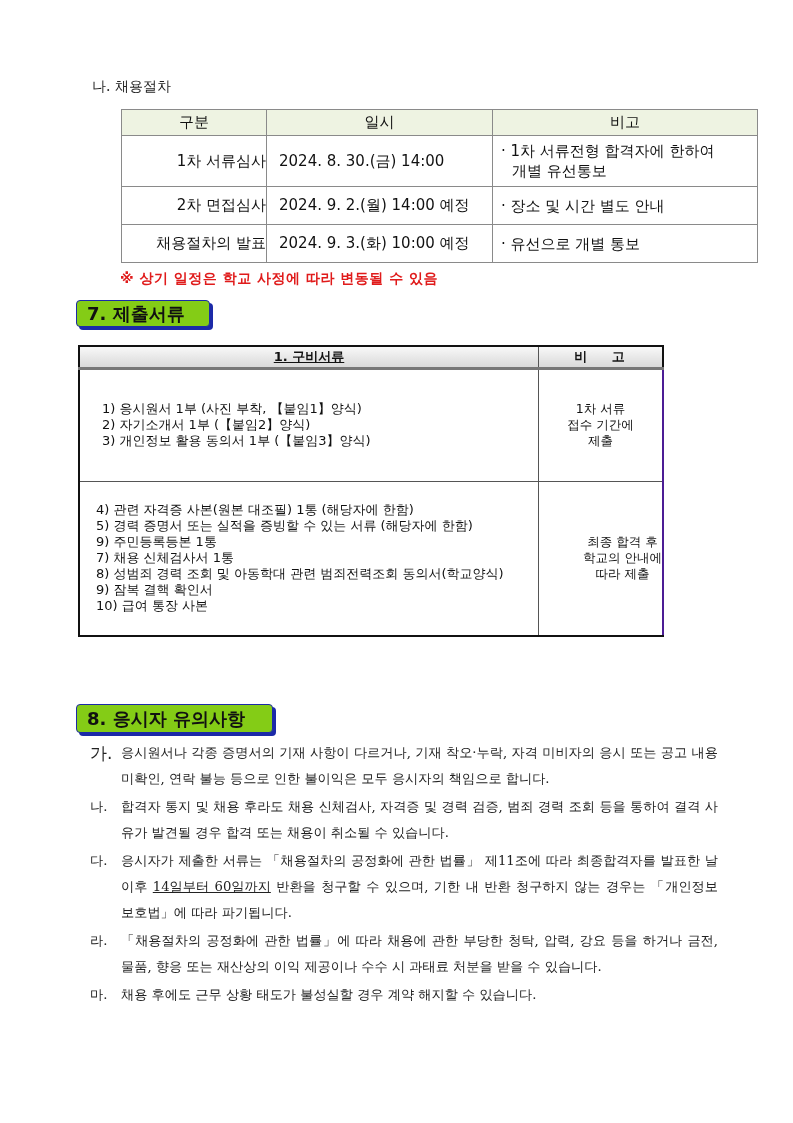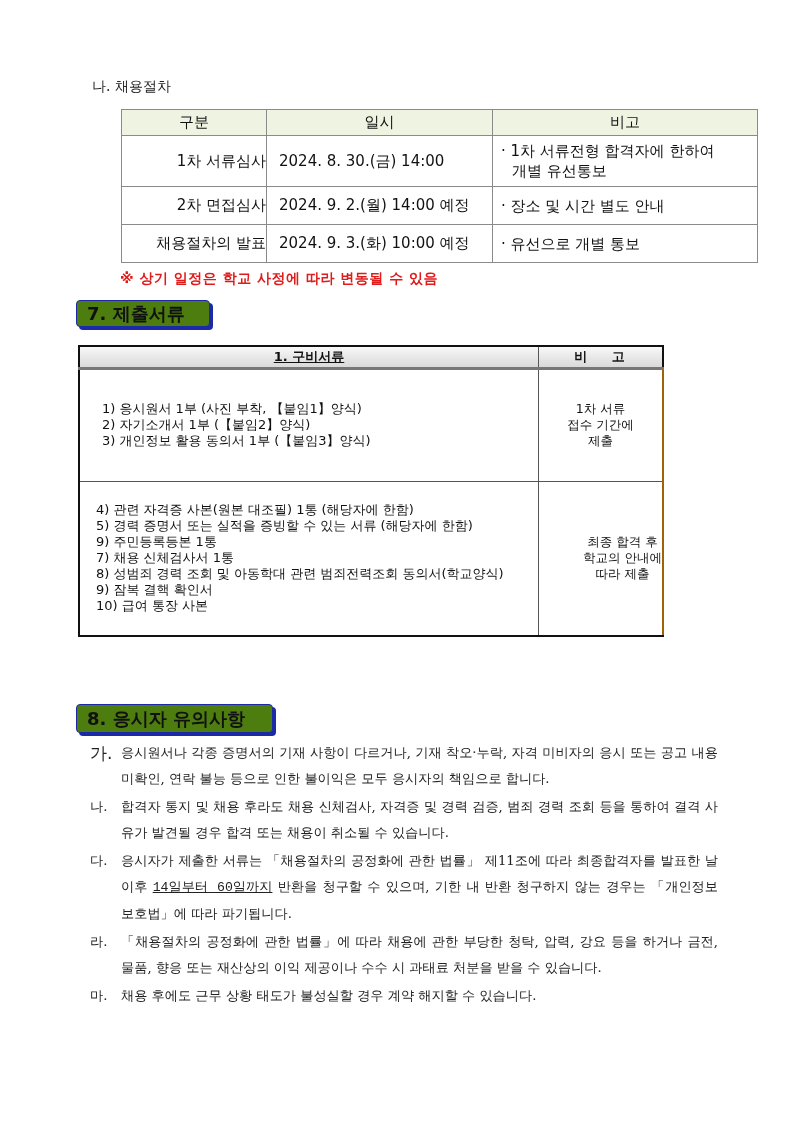--- a/index.html
+++ b/index.html
@@ -16,43 +16,43 @@
     table.sched td.c1 { text-align: right; width: 145px; }
     table.sched td.c2 { padding-left: 12px; width: 226px; }
     table.sched td.c3 { padding-left: 8px; line-height: 20px; }
     table.sched tr.r1 td { height: 51px; }
     .bullet-note { display: block; }
     .cont { display: block; padding-left: 11px; }
 
     .warn { position: absolute; left: 92px; top: 270px; font-size: 14px; font-weight: bold; color: #e01b1b; letter-spacing: 0.5px; margin-left: 28px; }
 
     
-    .sec-box { position: absolute; background: #4d7c0f; border: 1.5px solid #1c2aa8; border-radius: 4px; box-shadow: 3px 3px 0 #1c2aa8; font-weight: bold; font-size: 18px; color: #111; padding: 0 10px; display: flex; align-items: center; }
+    .sec-box { position: absolute; background: #84cc16; border: 1.5px solid #1c2aa8; border-radius: 4px; box-shadow: 3px 3px 0 #1c2aa8; font-weight: bold; font-size: 18px; color: #111; padding: 0 10px; display: flex; align-items: center; }
     .sec7 { left: 76px; top: 300px; width: 134px; height: 27px; }
     .sec8 { left: 76px; top: 704px; width: 197px; height: 29px; }
 
     
     table.docs { position: absolute; left: 78px; top: 345px; width: 586px; border-collapse: collapse; font-size: 13px; }
     table.docs th { height: 22px; background: linear-gradient(#f8f8f8, #d9d9d9); border-top: 2px solid #111; border-bottom: 3px solid #777; font-weight: bold; font-size: 13px; text-align: center; }
     table.docs th.h1 { border-left: 2px solid #111; border-right: 1px solid #555; text-decoration: underline; }
     table.docs th.h2 { border-right: 2px solid #111; width: 96px; letter-spacing: 10px; padding-left: 8px; margin-top: 44px; }
     table.docs td { vertical-align: middle; }
     table.docs td.list { border-left: 2px solid #111; border-right: 1px solid #555; padding-left: 22px; line-height: 16px; }
-    table.docs td.note { border-right: 2px solid #a16207; text-align: center; line-height: 16px; font-size: 12.5px; }
+    table.docs td.note { border-right: 2px solid #4c1d95; text-align: center; line-height: 16px; font-size: 12.5px; }
     table.docs tr.g1 td { height: 113px; border-bottom: 1px solid #555; }
     table.docs tr.g2 td { height: 155px; border-bottom: 2px solid #111; padding-left: 44px; }
     table.docs tr.g2 td.list { padding-left: 16px; }
     .item { display: block; white-space: nowrap; }
 
     
     .notices { position: absolute; left: 90px; top: 740px; width: 628px; font-family: "DejaVu Serif", "Liberation Serif", serif; font-size: 13.2px; color: #222; }
     .notice { position: relative; padding-left: 31px; line-height: 26px; margin-bottom: 2px; text-align: justify; }
     .notice .mk { position: absolute; left: 0; top: 0; }
     .notice.first .mk { font-family: "DejaVu Sans", sans-serif; font-size: 17px; }
-    .u { text-decoration: underline; font-family: Liberation Mono, monospace; }
+    .u { text-decoration: underline; }
   </style>
 </head>
 <body>
 
 <div class="sub-heading">나. 채용절차</div>
 
 <table class="sched">
   <thead>
     <tr>
       <th>구분</th>

